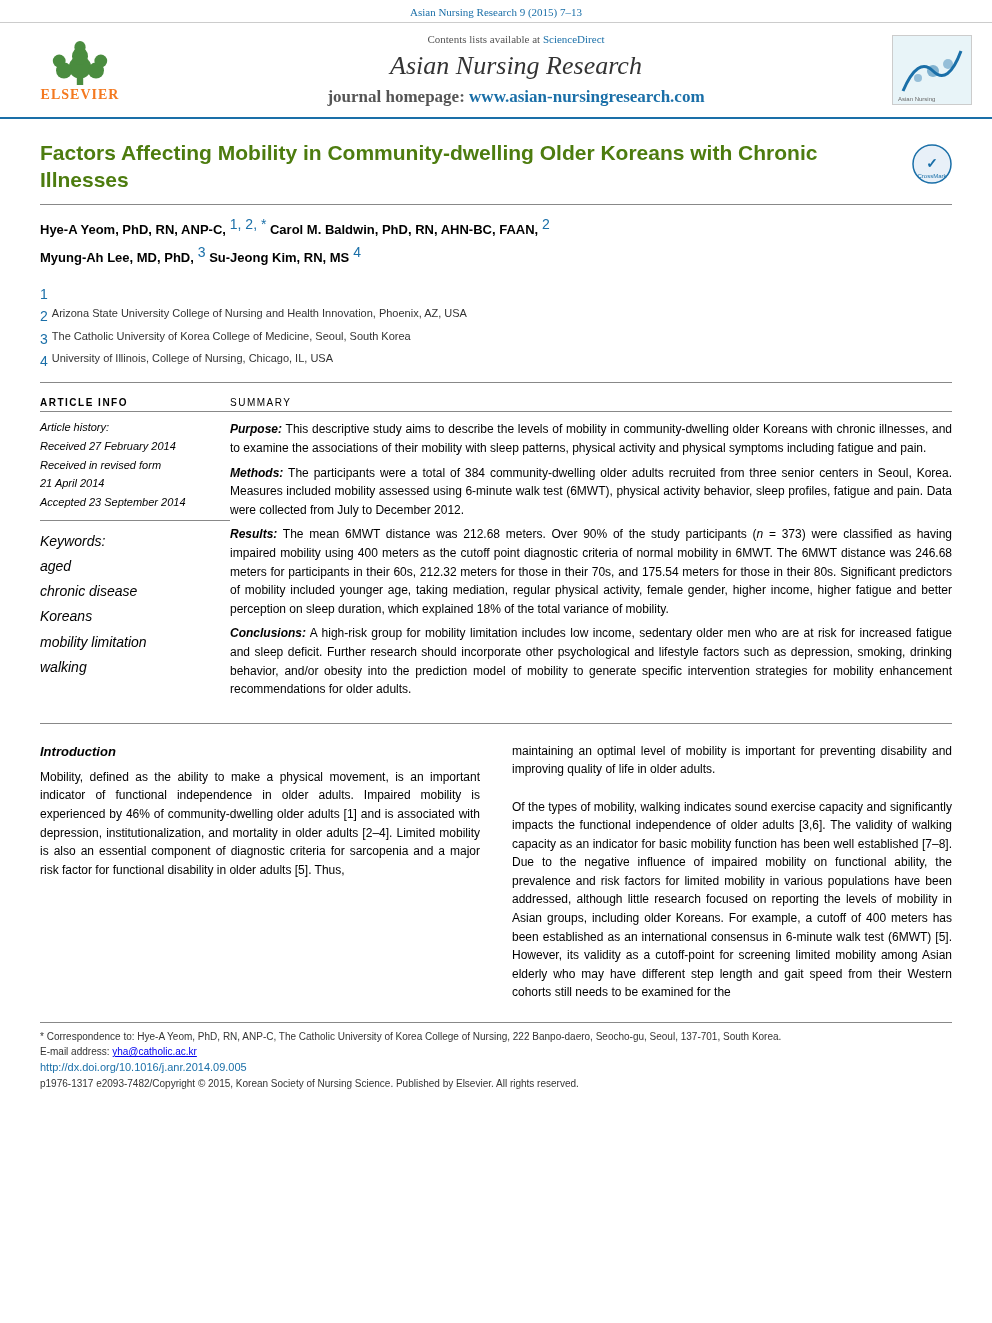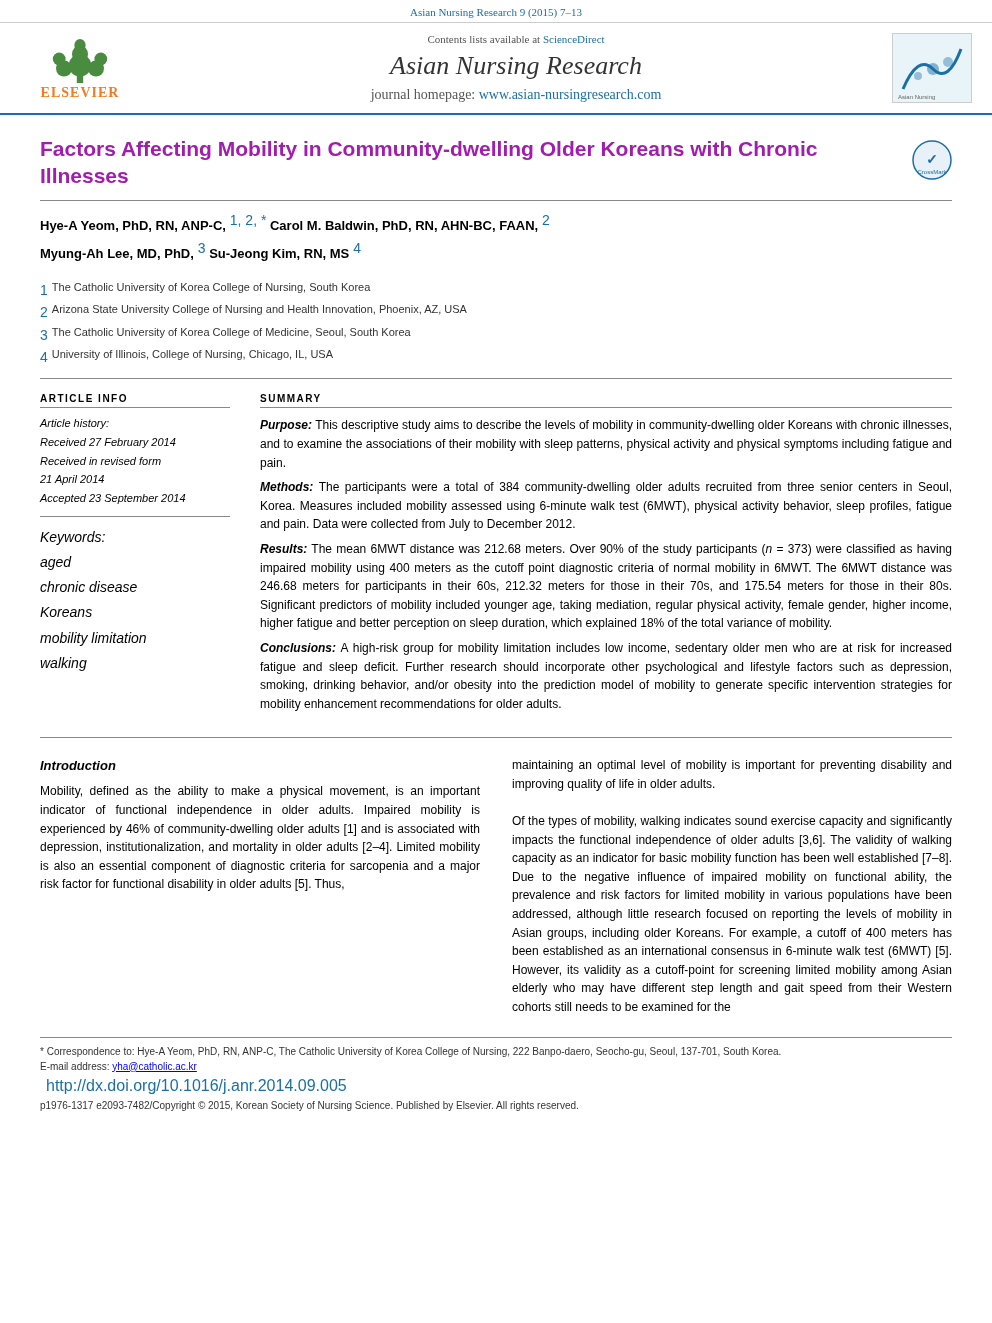--- a/index.html
+++ b/index.html
@@ -54,22 +54,23 @@
       text-decoration: none;
     }
     .journal-title {
       font-size: 26px;
       font-style: italic;
       color: #333;
       margin: 6px 0;
       font-family: Georgia, serif;
     }
     .homepage-link {
-      font-size: 14px;
+      font-size: 17px;
       color: #555;
+      font-weight: bold;
     }
     .journal-logo-right {
       width: 80px;
       height: 70px;
       border: 1px solid #ccc;
       overflow: hidden;
       display: flex;
       align-items: center;
       justify-content: center;
     }
@@ -83,21 +84,21 @@
     .article-title-section {
       padding: 20px 0 10px;
       border-bottom: 1px solid #888;
       display: flex;
       align-items: flex-start;
       justify-content: space-between;
     }
     .article-title {
       font-size: 21px;
       font-weight: bold;
-      color: #a21caf;
+      color: #4d7c0f;
       line-height: 1.3;
       flex: 1;
       padding-right: 20px;
       font-family: Arial, sans-serif;
     }
     .crossmark-badge {
       width: 40px;
       height: 40px;
       flex-shrink: 0;
       margin-top: 5px;
@@ -123,21 +124,20 @@
       border-bottom: 1px solid #888;
       font-family: Arial, sans-serif;
       line-height: 1.6;
     }
     .affiliation-line {
       display: flex;
       gap: 4px;
     }
     .two-col {
       display: flex;
-      gap: 30px;
       padding: 14px 0 10px;
     }
     .article-info {
       width: 190px;
       flex-shrink: 0;
     }
     .article-info-title {
       font-size: 10px;
       font-weight: bold;
       letter-spacing: 1.5px;
@@ -162,21 +162,21 @@
       font-style: italic;
       font-family: Arial, sans-serif;
       color: #000;
       line-height: 1.8;
     }
     .summary-section {
       flex: 1;
     }
     .summary-title {
       font-size: 10px;
-      font-weight: bold;
+      font-weight: normal;
       letter-spacing: 1.5px;
       text-transform: uppercase;
       font-family: Arial, sans-serif;
       border-bottom: 1px solid #888;
       padding-bottom: 3px;
       margin-bottom: 8px;
     }
     .summary-text {
       font-size: 12px;
       line-height: 1.55;
@@ -227,22 +227,21 @@
       margin-top: 10px;
       padding-top: 6px;
       font-size: 10px;
       font-family: Arial, sans-serif;
       line-height: 1.5;
       color: #333;
     }
     .doi-link {
       color: #1a6fa8;
       text-decoration: none;
-      font-size: 16px;
-      margin-left: 6px;
+      font-size: 11px;
     }
   </style>
 </head>
 <body>
 
 <div class="top-bar">
   <span>Asian Nursing Research 9 (2015) 7–13</span>
 </div>
 
 <div class="journal-header">
@@ -301,21 +300,20 @@
   <div class="authors-section">
     <span class="author-name">Hye-A Yeom, PhD, RN, ANP-C,</span><span class="superscript"> 1, 2, *</span>
     <span class="author-name"> Carol M. Baldwin, PhD, RN, AHN-BC, FAAN,</span><span class="superscript"> 2</span><br>
     <span class="author-name">Myung-Ah Lee, MD, PhD,</span><span class="superscript"> 3</span>
     <span class="author-name"> Su-Jeong Kim, RN, MS</span><span class="superscript"> 4</span>
   </div>
 
   <div class="affiliations">
     <div class="affiliation-line">
       <span class="superscript">1</span>
-      <span>The Catholic University of Korea College of Nursing, South Korea</span>
     </div>
     <div class="affiliation-line">
       <span class="superscript">2</span>
       <span>Arizona State University College of Nursing and Health Innovation, Phoenix, AZ, USA</span>
     </div>
     <div class="affiliation-line">
       <span class="superscript">3</span>
       <span>The Catholic University of Korea College of Medicine, Seoul, South Korea</span>
     </div>
     <div class="affiliation-line">

